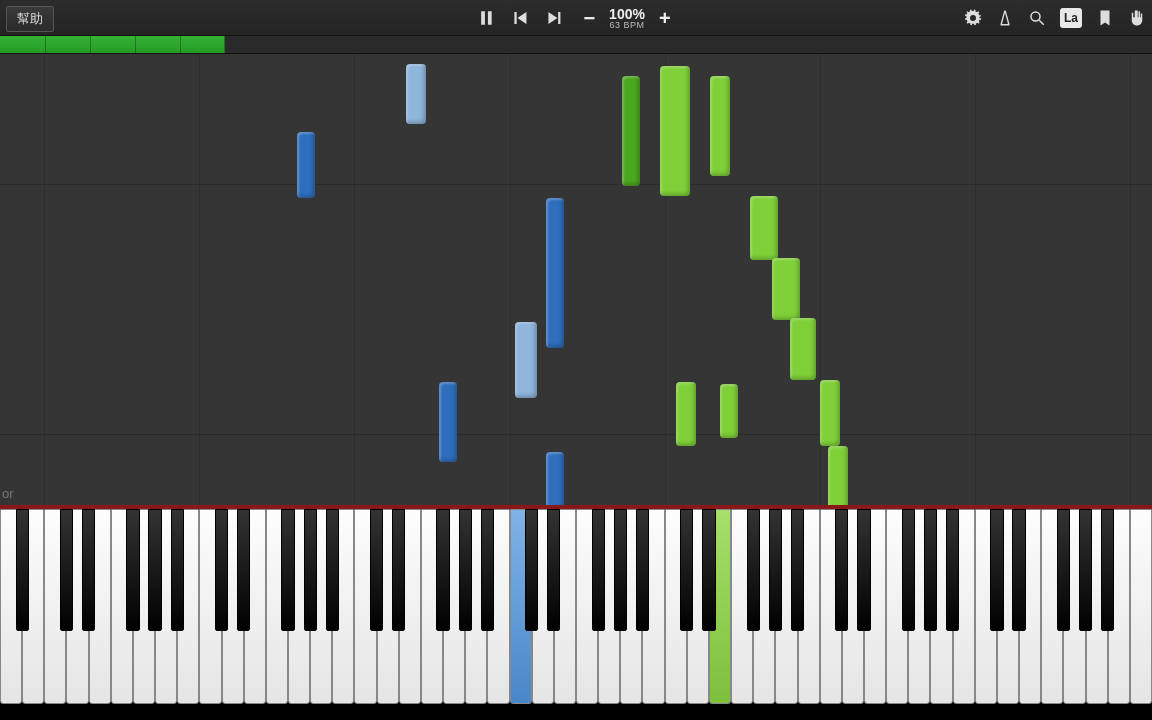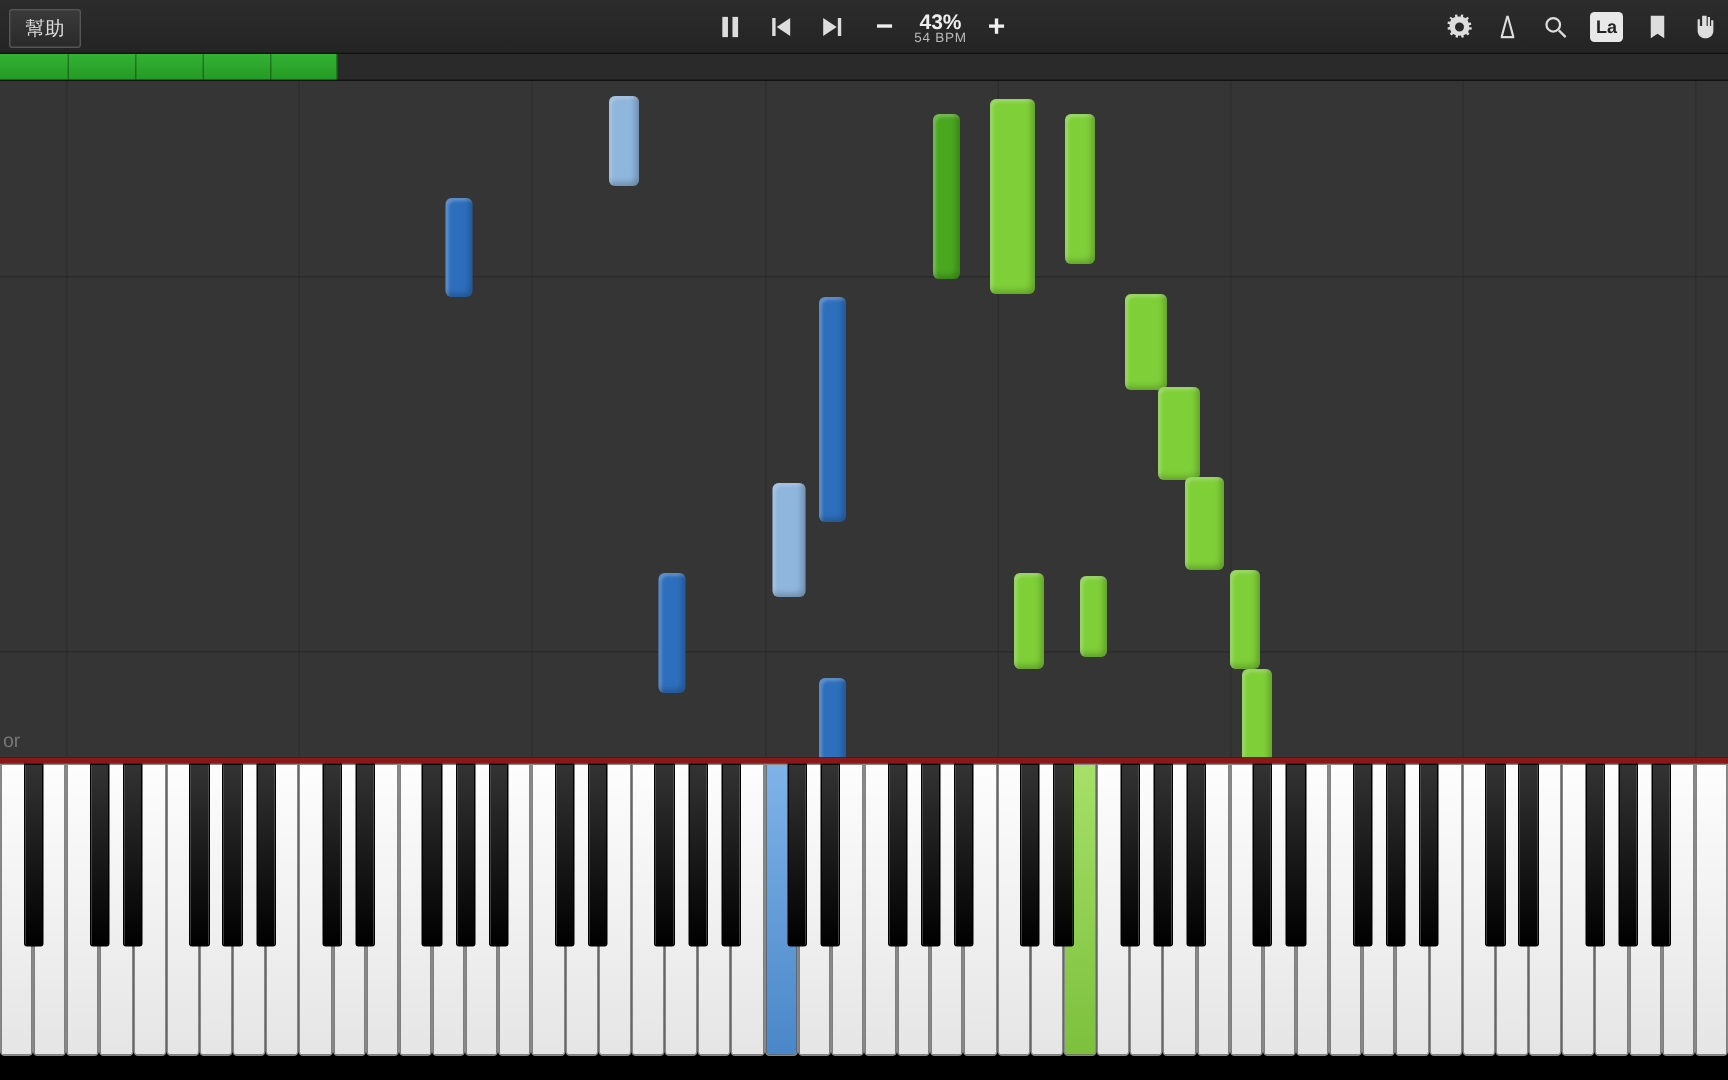--- a/index.html
+++ b/index.html
@@ -114,22 +114,22 @@
         <rect x="4" y="4" width="3" height="16"></rect>
         <polygon points="20,4 20,20 8,12"></polygon>
       </svg>
     <svg class="icon-btn" viewBox="0 0 24 24">
         <polygon points="4,4 4,20 16,12"></polygon>
         <rect x="17" y="4" width="3" height="16"></rect>
       </svg>
     <div class="speed-box">
       <span class="plusminus">−</span>
       <div class="speed-text">
-        <div class="speed-pct">43%</div>
-        <div class="speed-bpm">54 BPM</div>
+        <div class="speed-pct">100%</div>
+        <div class="speed-bpm">63 BPM</div>
       </div>
       <span class="plusminus">+</span>
     </div>
   </div>
 
   <div class="right-controls">
     <svg class="icon-btn" viewBox="0 0 24 24">
         <path d="M12 8a4 4 0 100 8 4 4 0 000-8zm9 4l2 .5-.4 2-2-.3a9 9 0 01-1 2.3l1.3 1.6-1.4 1.4-1.6-1.3a9 9 0 01-2.3 1l.3 2-2 .4-.5-2a9 9 0 01-2.5 0l-.5 2-2-.4.3-2a9 9 0 01-2.3-1l-1.6 1.3-1.4-1.4 1.3-1.6a9 9 0 01-1-2.3l-2 .3-.4-2 2-.5a9 9 0 010-2.5l-2-.5.4-2 2 .3a9 9 0 011-2.3L2.9 4.3l1.4-1.4 1.6 1.3a9 9 0 012.3-1l-.3-2 2-.4.5 2a9 9 0 012.5 0l.5-2 2 .4-.3 2a9 9 0 012.3 1l1.6-1.3 1.4 1.4-1.3 1.6a9 9 0 011 2.3l2-.3.4 2-2 .5a9 9 0 010 2.5z"></path>
       </svg>
     <svg class="icon-btn" viewBox="0 0 24 24">

